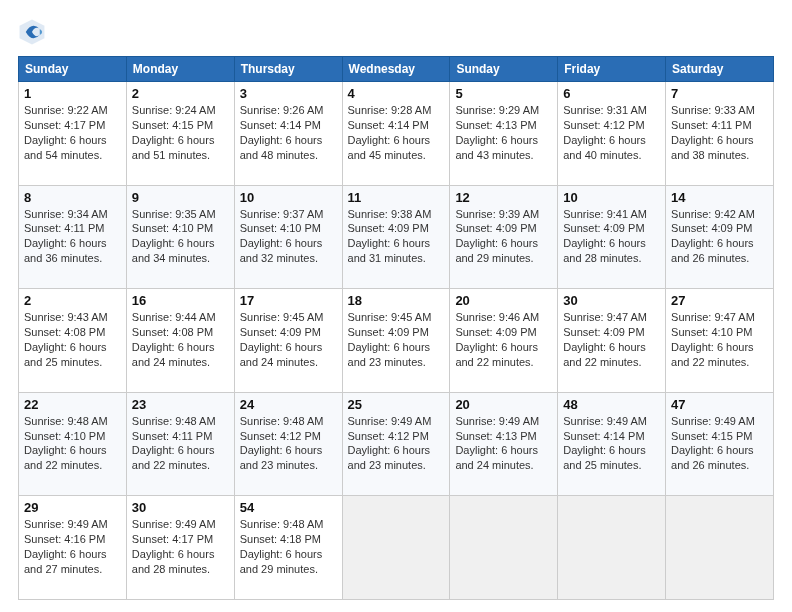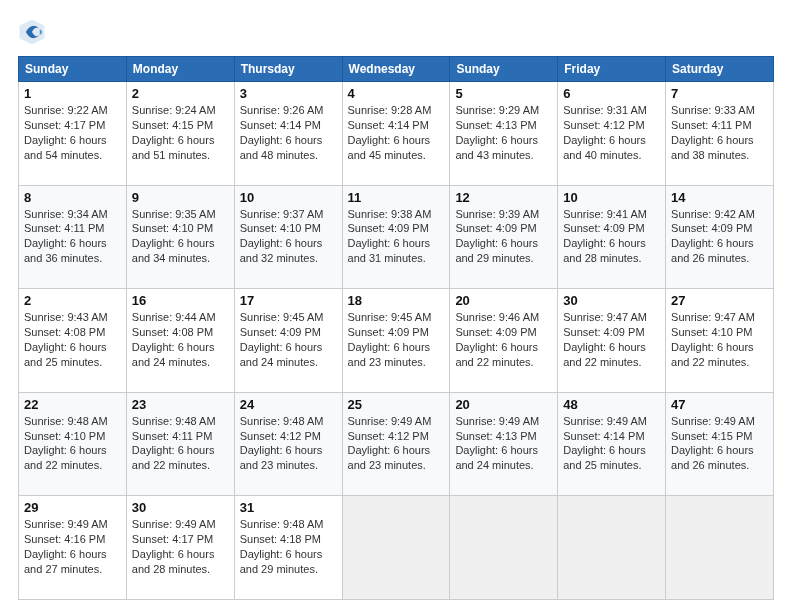--- a/index.html
+++ b/index.html
@@ -256,21 +256,21 @@
         <tr>
           <td>
             <span class="day-number">29</span>
             <div class="cell-text">Sunrise: 9:49 AM<br>Sunset: 4:16 PM<br>Daylight: 6 hours<br>and 27 minutes.</div>
           </td>
           <td>
             <span class="day-number">30</span>
             <div class="cell-text">Sunrise: 9:49 AM<br>Sunset: 4:17 PM<br>Daylight: 6 hours<br>and 28 minutes.</div>
           </td>
           <td>
-            <span class="day-number">31</span>
+            <span class="day-number">54</span>
             <div class="cell-text">Sunrise: 9:48 AM<br>Sunset: 4:18 PM<br>Daylight: 6 hours<br>and 29 minutes.</div>
           </td>
           <td class="empty-cell"></td>
           <td class="empty-cell"></td>
           <td class="empty-cell"></td>
           <td class="empty-cell"></td>
         </tr>
       </tbody>
   </table>
 </div>

